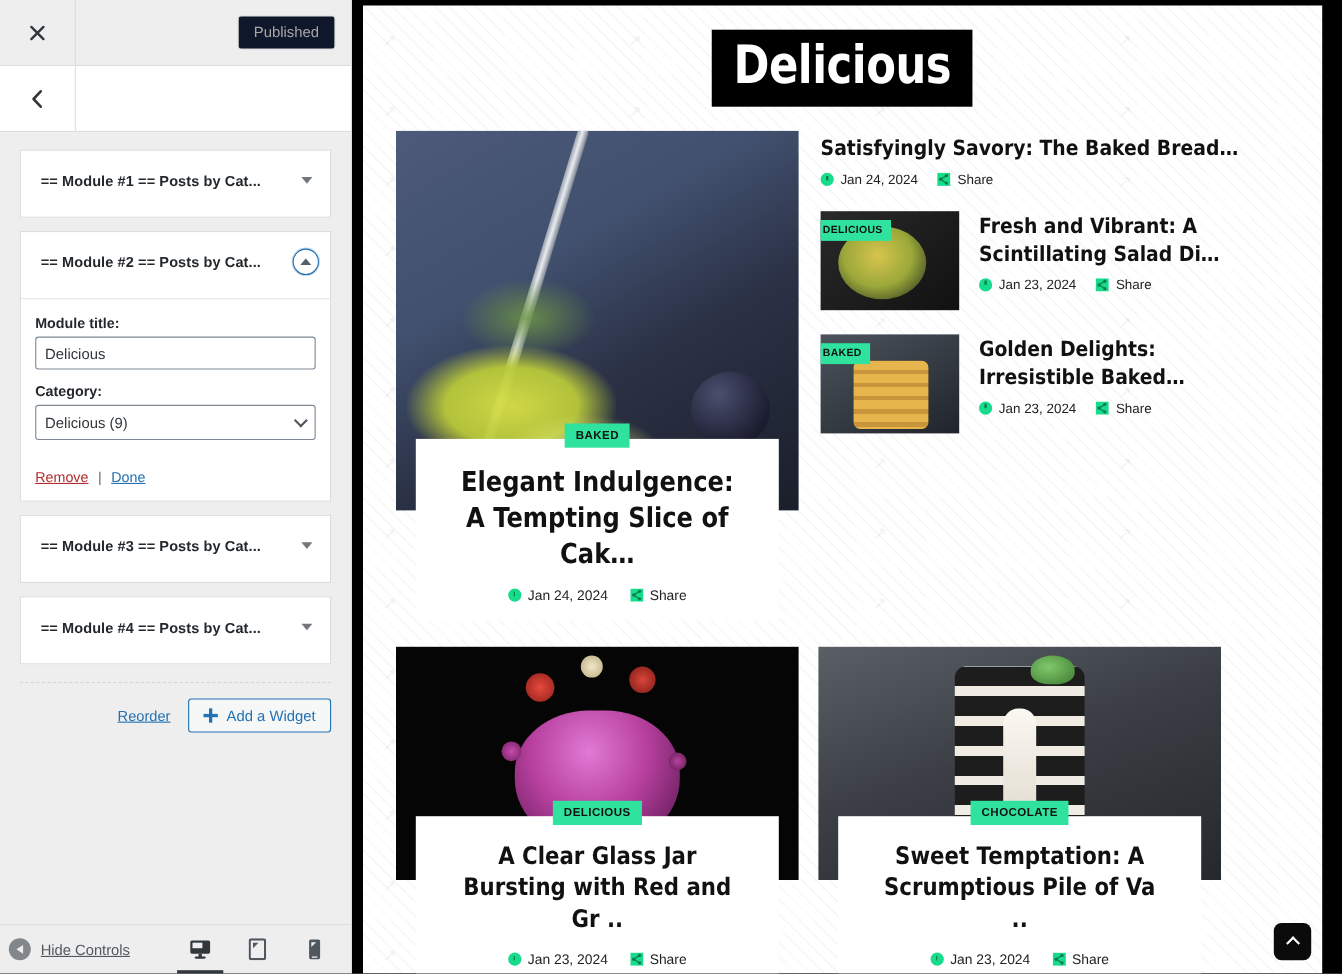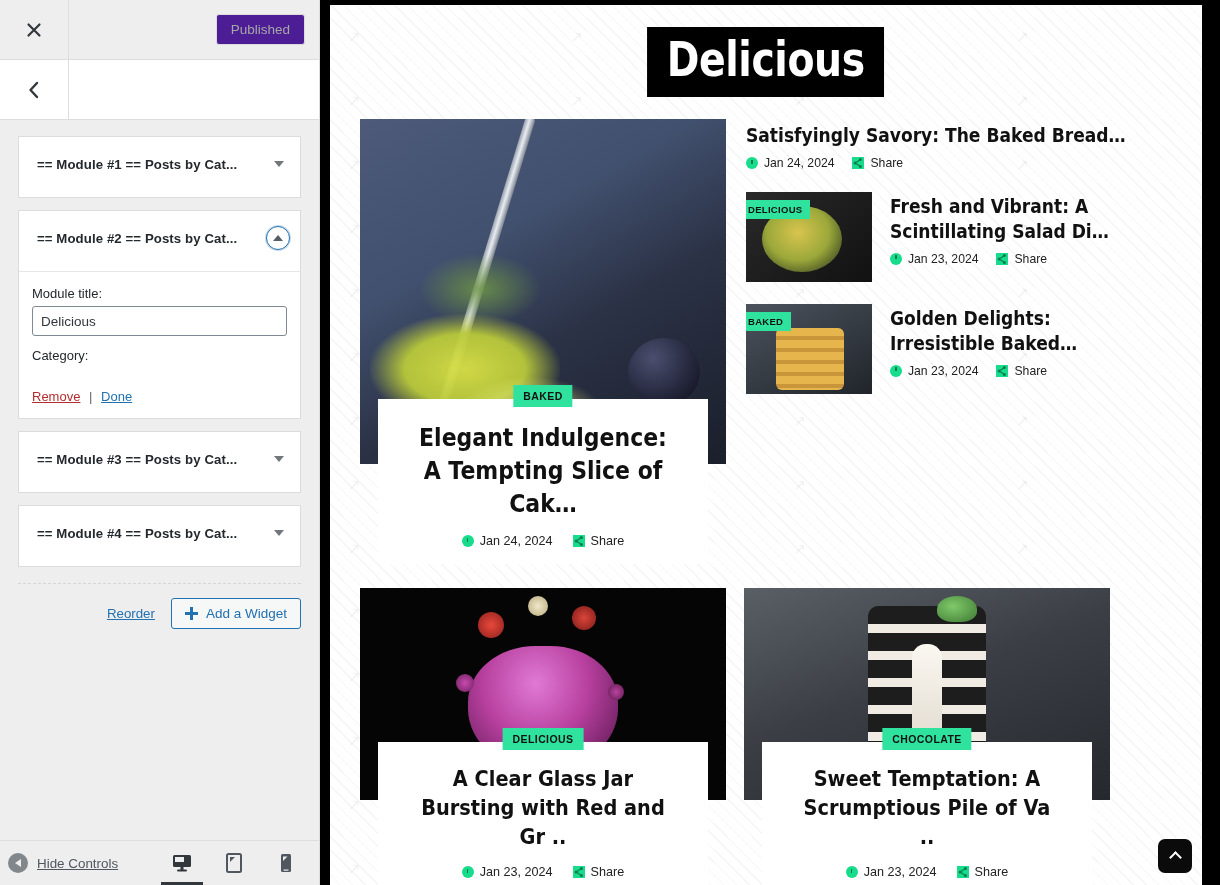--- a/index.html
+++ b/index.html
@@ -31,21 +31,21 @@
     border-right: 1px solid #ddd;
     background: #eeeeee;
     cursor: pointer;
   }
   .cz-close svg { display:block; }
   .cz-topbar-right {
     flex: 1; display: flex; align-items: center; justify-content: flex-end;
     padding-right: 14px;
   }
   .btn-published {
-    background: #4c1d95;
+    background: #0f172a;
     border: 1px solid #dcdcdc;
     color: #a7a7a7;
     font-size: 13.5px;
     padding: 7px 14px;
     border-radius: 3px;
     cursor: default;
     font-family: "Liberation Sans", sans-serif;
   }
 
   .cz-header {
@@ -125,21 +125,21 @@
     border-right: 5px solid transparent;
     border-bottom: 6px solid #555d66;
   }
 
   .widget-body {
     border-top: 1px solid #e6e6e6;
     padding: 14px 13px 14px 13px;
   }
   .field-label {
     font-size: 13px; color: #23282d;
-    margin-bottom: 5px; display: block;
+    margin-bottom: 5px; display: block; font-weight: bold;
   }
   .text-input {
     width: 100%; height: 30px;
     border: 1px solid #7e8993;
     border-radius: 3px;
     padding: 0 8px;
     font-size: 13.5px; color: #32373c;
     background: #fff;
     font-family: "Liberation Sans", sans-serif;
     outline: none;
@@ -513,20 +513,24 @@
           <span class="wtitle">== Module #2 == Posts by Cat...</span>
           <span class="toggle-up">
               <span class="tri"></span>
             </span>
         </div>
         <div class="widget-body">
           <label class="field-label">Module title:</label>
           <input class="text-input" type="text" value="Delicious" style="">
           <div class="field-gap"></div>
           <label class="field-label">Category:</label>
+          <div class="select-wrap">
+            <div class="select-input">Delicious  (9)</div>
+            <span class="select-chev"></span>
+          </div>
           <div class="widget-actions">
             <span class="link-remove">Remove</span>
             <span class="sep-pipe">|</span>
             <span class="link-done">Done</span>
           </div>
         </div>
       </div>
 
       <div class="widget">
         <div class="widget-head">

